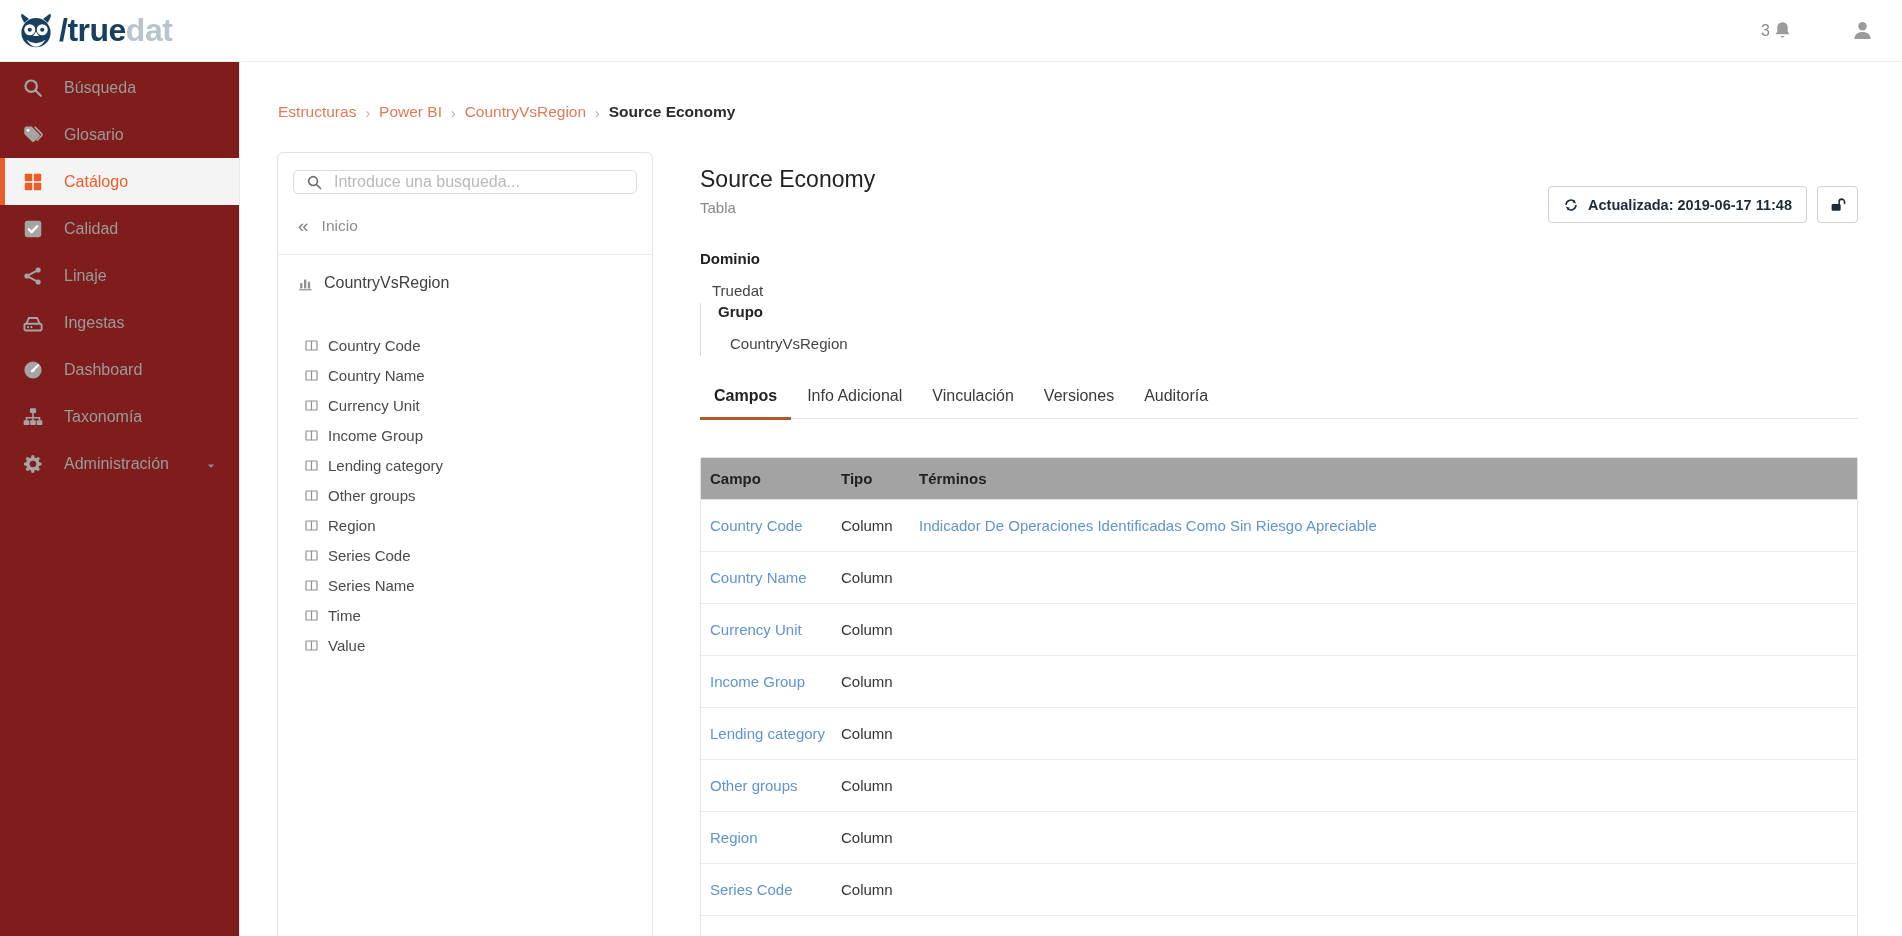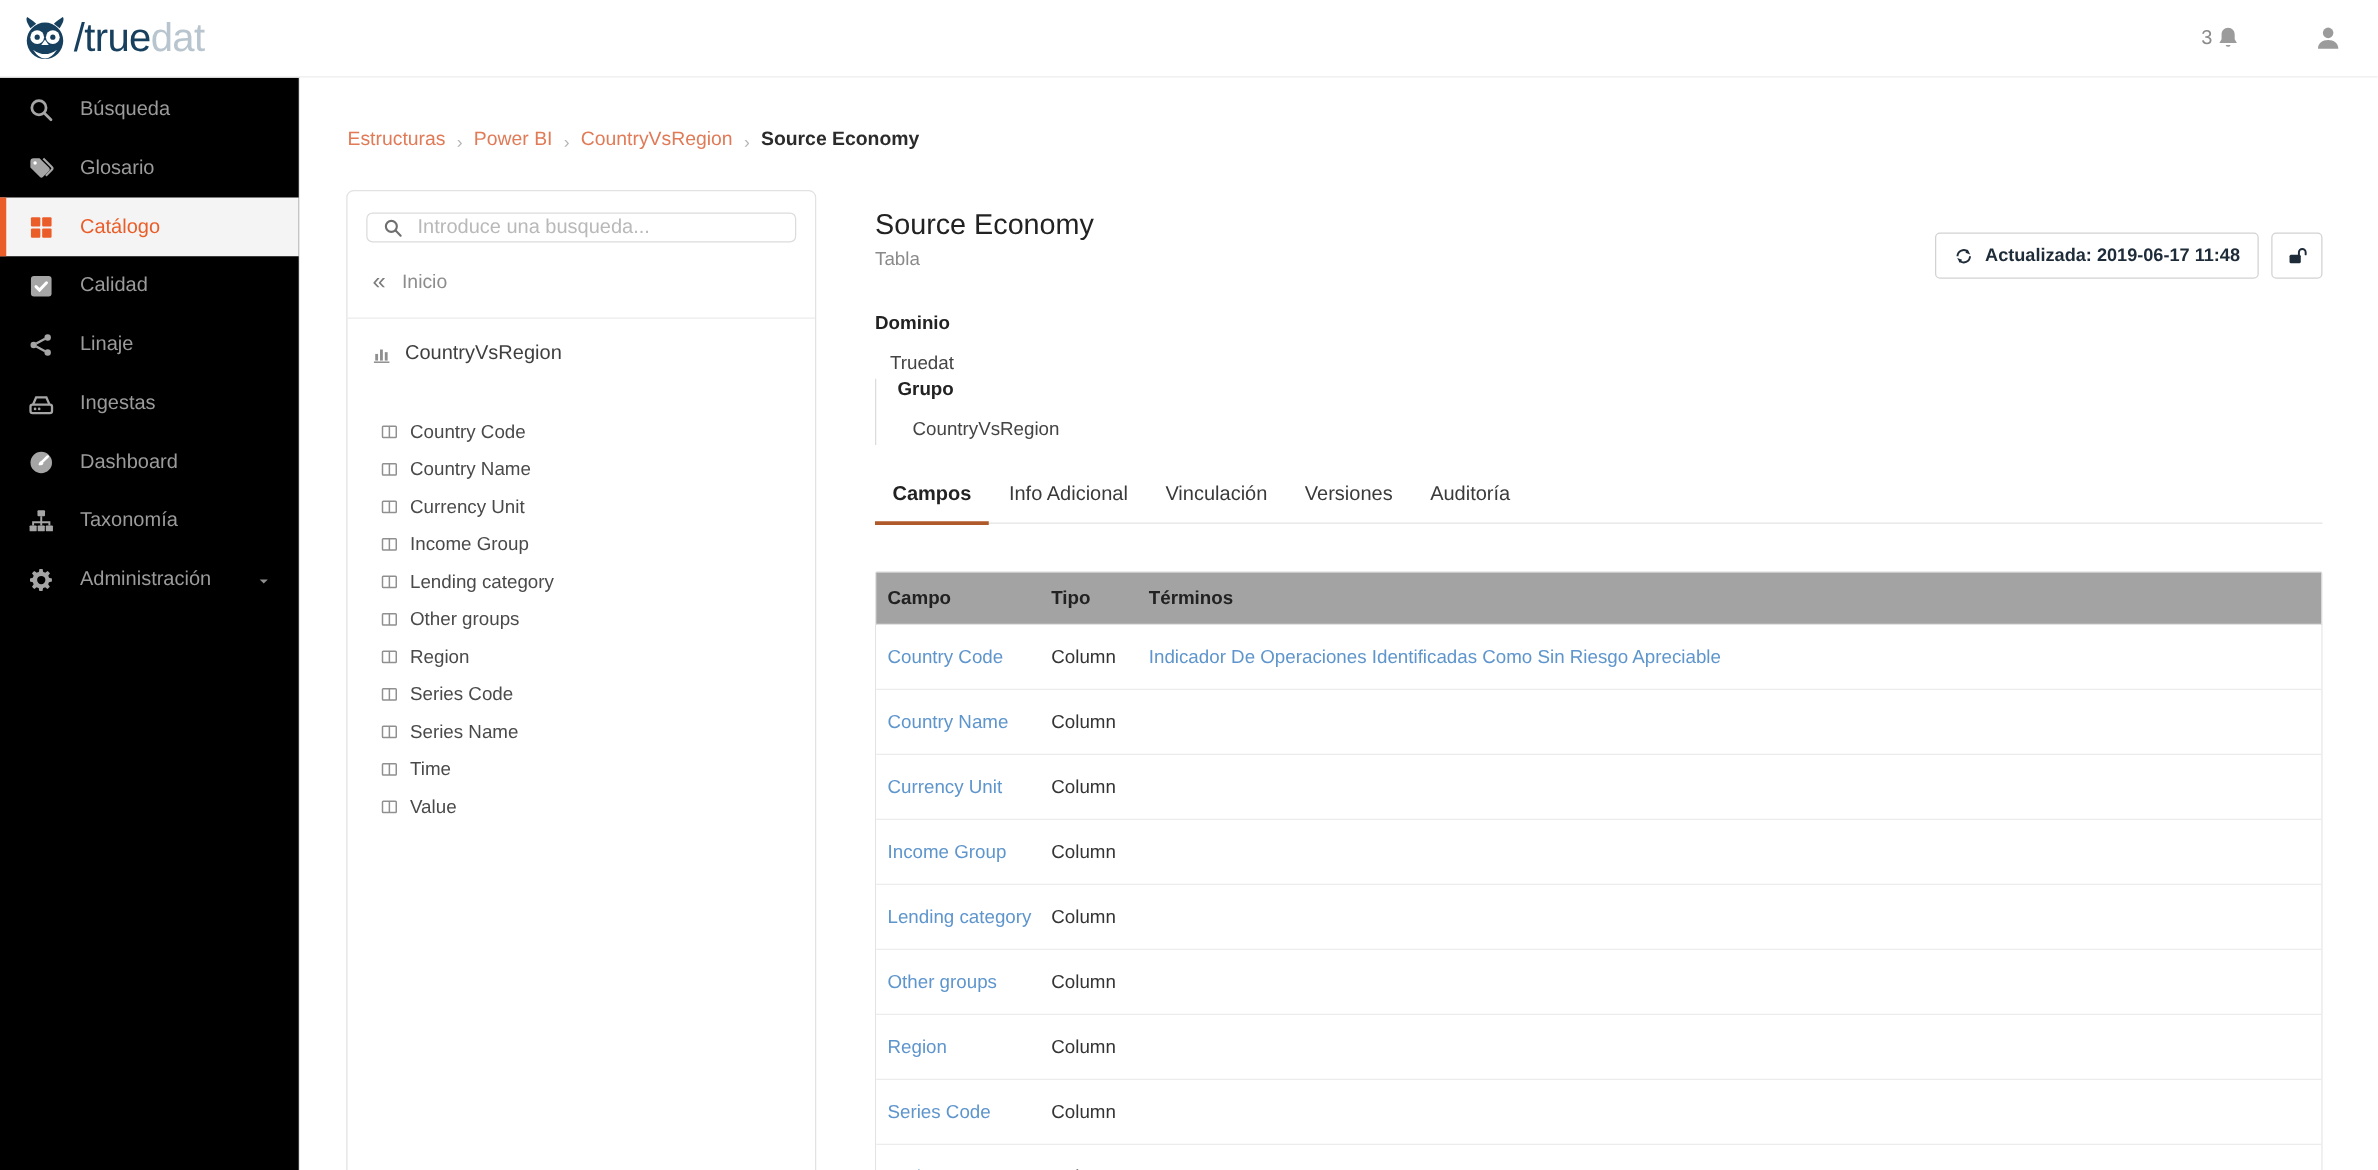--- a/index.html
+++ b/index.html
@@ -3,32 +3,32 @@
 <meta charset="utf-8">
 <style>
   * { margin:0; padding:0; box-sizing:border-box; }
   html,body { width:1902px; height:936px; overflow:hidden; background:#fff;
               font-family:"Liberation Sans", sans-serif; color:#333; }
 
   
   .topbar { position:absolute; top:0; left:0; right:0; height:62px;
             border-bottom:1px solid #ededed; display:flex; align-items:center; background:#fff; z-index:5; }
   .logo { display:flex; align-items:center; margin-left:16px; gap:3px; cursor:pointer; }
-  .logo-text { font-size:32px; font-weight:normal; letter-spacing:-0.5px; color:var(--brand-navy,#17405f); }
+  .logo-text { font-size:32px; font-weight:bold; letter-spacing:-0.5px; color:var(--brand-navy,#17405f); }
   .logo-text .sec { color:var(--brand-light,#b9c5ce); }
   .topbar-right { margin-left:auto; display:flex; align-items:center; margin-right:28px; }
   .notif { display:flex; align-items:center; gap:2px; color:#8b8b8b; font-size:16px;
            margin-right:58px; cursor:pointer; }
   .notif .ico, .user-btn .ico { width:21px; height:21px; color:#9b9b9b; display:block; }
   .user-btn { cursor:pointer; }
   .user-btn .ico { width:23px; height:23px; }
 
   
   .sidebar { position:absolute; top:62px; left:0; bottom:0; width:240px;
-             border-right:1px solid #e9e9e9; background:#000000; padding-top:2px; }
+             border-right:1px solid #e9e9e9; background:#7f1d1d; padding-top:2px; }
   .side-item { position:relative; height:47px; display:flex; align-items:center;
                color:#9b9b9b; font-size:16px; cursor:pointer; }
   .side-item .ico { width:22px; height:22px; margin-left:22px; margin-right:20px; color:#a5a5a5; flex:0 0 auto; }
   .side-item.active { background:#f4f4f4; color:var(--accent,#eb5d28); }
   .side-item.active .ico { color:var(--accent,#eb5d28); }
   .side-item.active::before { content:''; position:absolute; left:0; top:0; bottom:0; width:5px;
                               background:var(--accent,#eb5d28); }
   .side-caret { margin-left:auto; margin-right:22px; color:#8f8f8f; width:12px; height:12px; }
 
   

